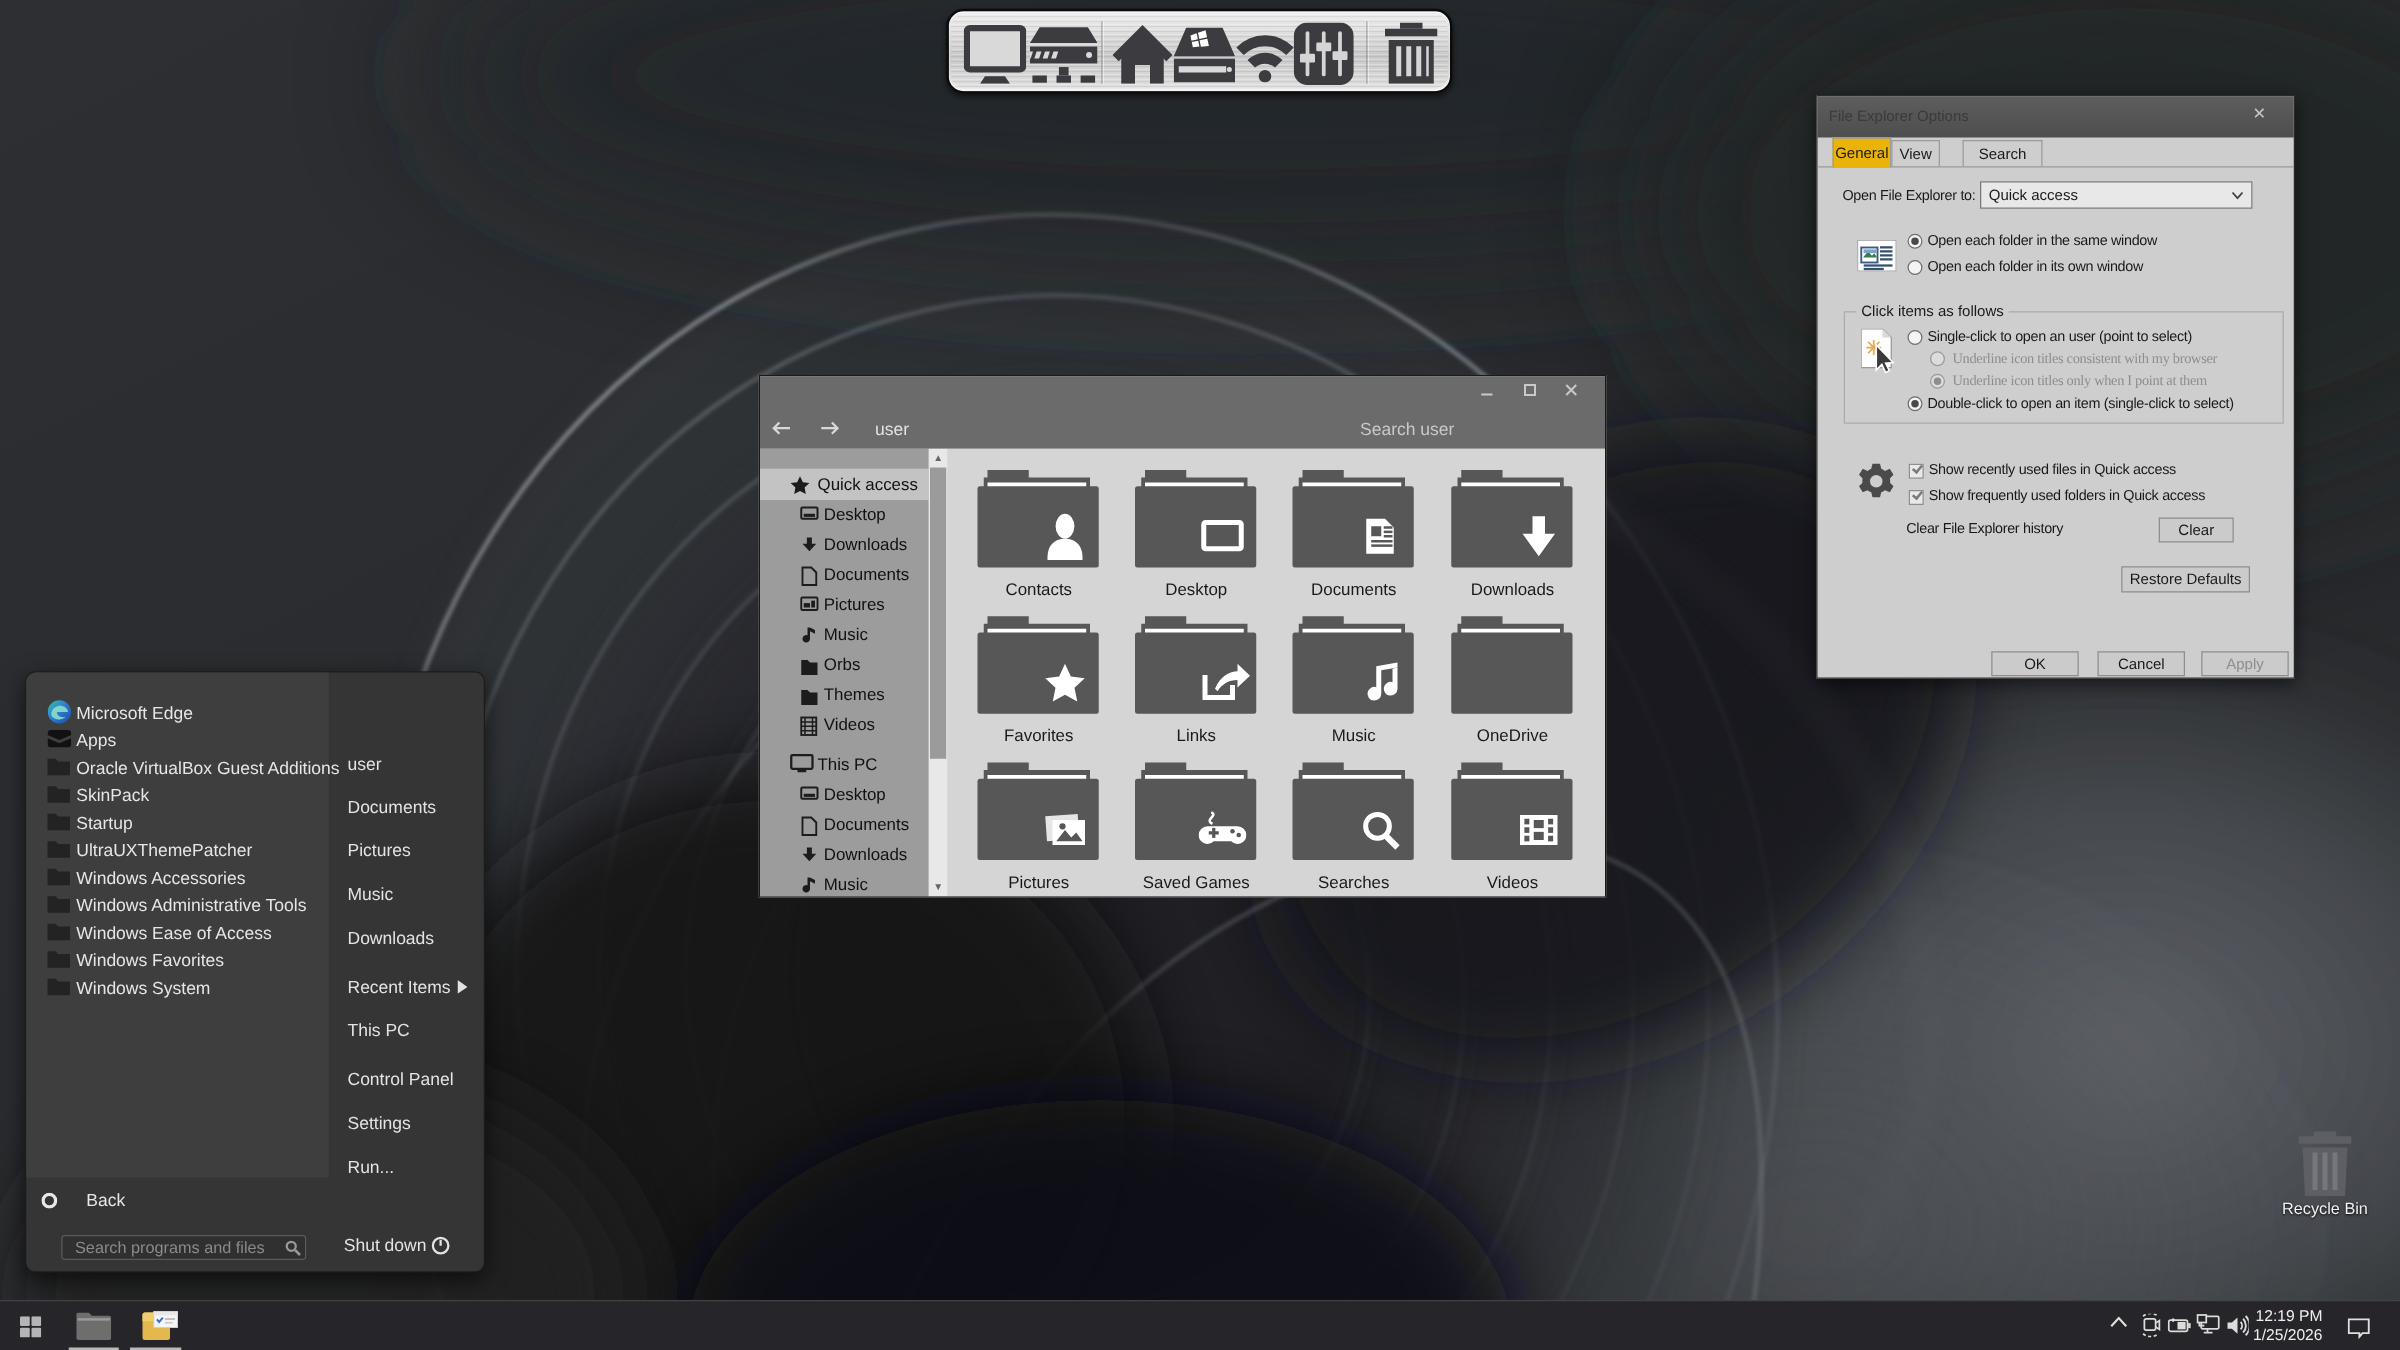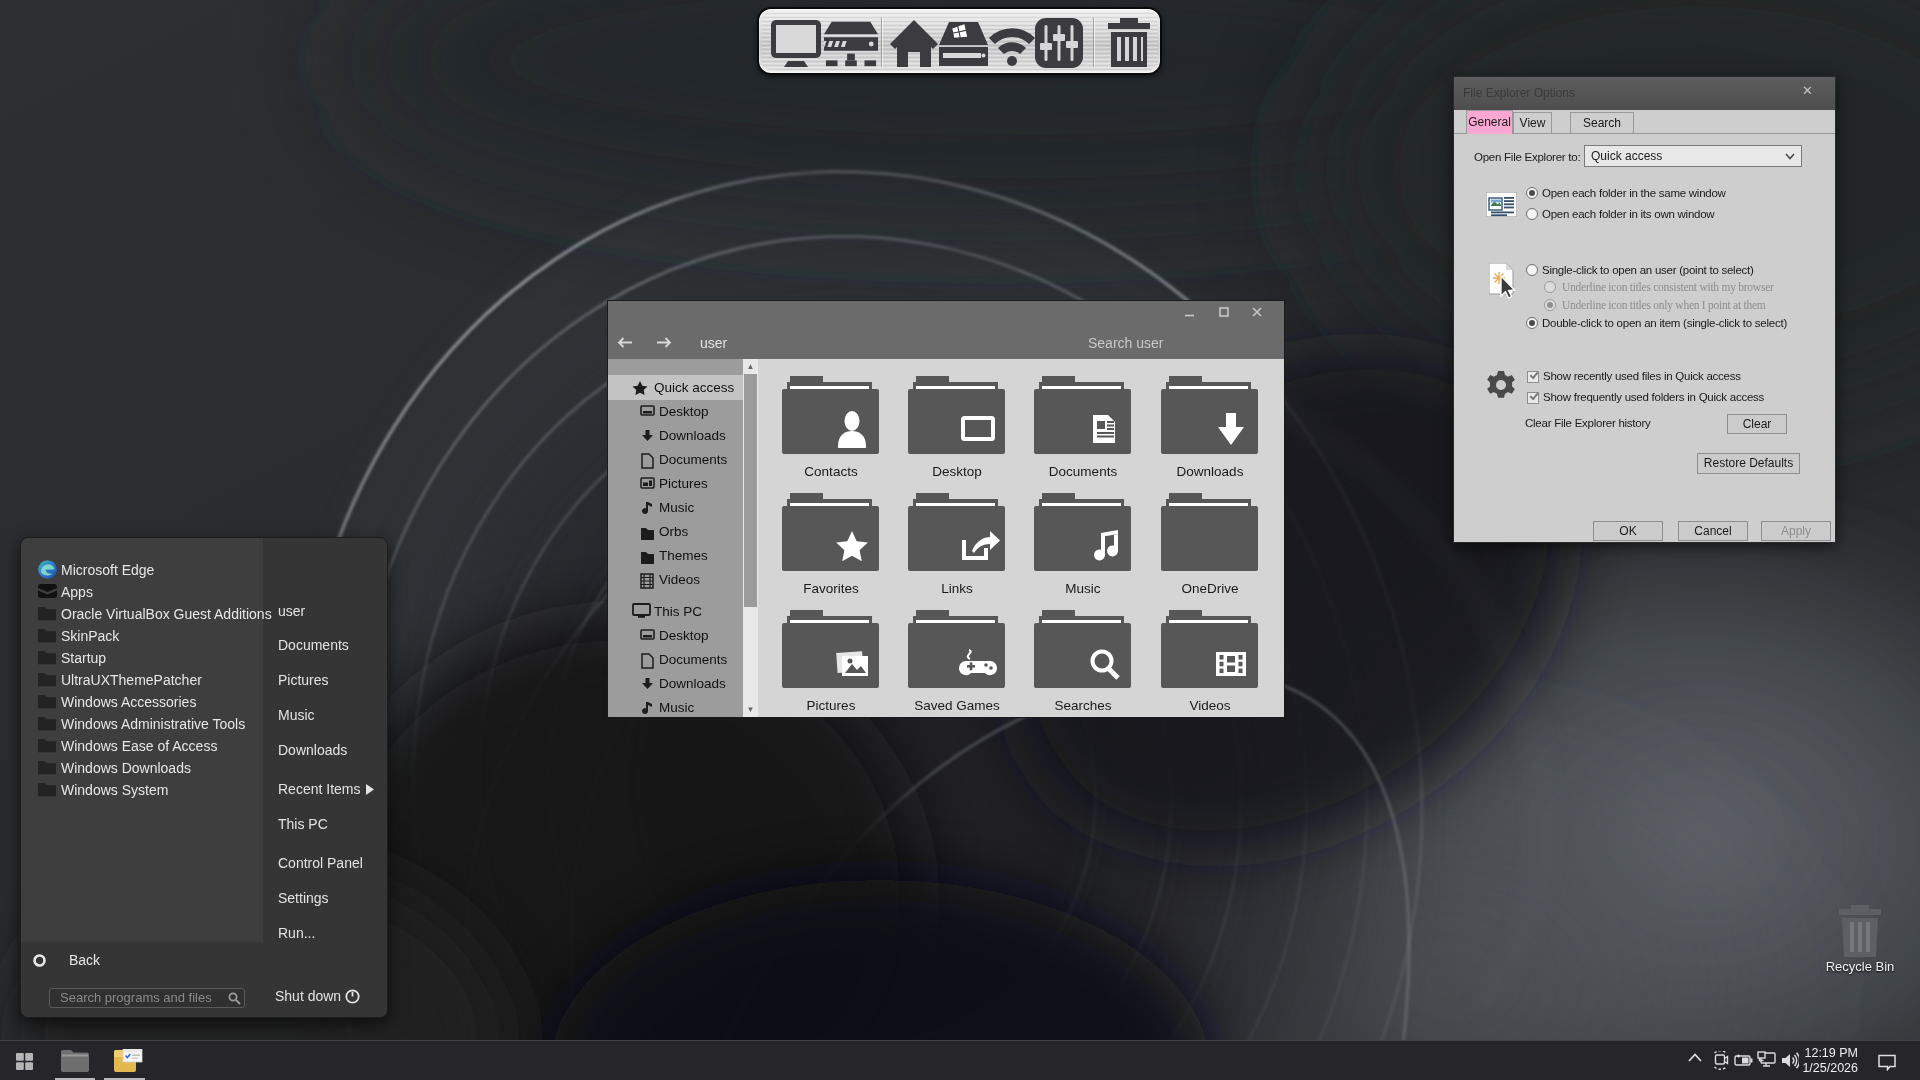--- a/index.html
+++ b/index.html
@@ -22,21 +22,21 @@
 #expl .scroll { position:absolute; left:135px; top:58px; width:15px; bottom:0; background:#e8e8e8; }
 #expl .thumb { position:absolute; left:1px; top:15px; width:13px; height:233px; background:#9b9b9b; }
 #expl .sarr { position:absolute; left:0; width:15px; height:15px; color:#666; font-size:8px; text-align:center; line-height:15px; }
 #expl .main { position:absolute; left:150px; top:58px; right:0; bottom:0; background:#d5d5d5; }
 
 #dlg { position:absolute; left:1453px; top:76px; width:383px; height:467px; background:#cecece; border:1px solid #2a2a2a; box-shadow:0 4px 14px rgba(0,0,0,.55); }
 #dlg .cap { position:absolute; left:0; top:0; right:0; height:33px; background:linear-gradient(180deg,#5d5d5d,#4e4e4e);padding-left:44px; }
 #dlg .cap .t { position:absolute; left:9px; top:9px; font-size:12px; color:#3a3a3a; }
 #dlg .cap .x { position:absolute; right:22px; top:6px; font-size:13px; color:#c4c4c4; }
 #dlg .tab { position:absolute; top:35px; height:21px; font-size:12px; color:#1a1a1a; text-align:center; line-height:21px; background:#cecece; border:1px solid #9a9a9a; border-bottom:none; }
-#dlg .tabsel { top:33px; height:24px; background:#f9a8d4; z-index:2; line-height:23px; }
+#dlg .tabsel { top:33px; height:24px; background:#eab308; z-index:2; line-height:23px; }
 #dlg .body { position:absolute; left:0; top:56px; right:0; bottom:0; border-top:1px solid #9a9a9a; }
 #dlg .grp { position:absolute; left:21px; width:352px; border:1px solid #ababab; }
 #dlg .grp .gl { position:absolute; left:9px; top:-8px; background:#cecece; padding:0 4px; font-size:12px; color:#1a1a1a; }
 #dlg .txt { position:absolute; font-size:11.5px; letter-spacing:-0.25px; color:#1a1a1a; white-space:nowrap; }
 #dlg .gtxt { position:absolute; font-size:11.5px; letter-spacing:-0.25px; color:#8e8e8e; white-space:nowrap;font-family:Liberation Serif, serif; }
 .radio { position:absolute; width:12px; height:12px; border-radius:50%; border:1px solid #6e6e6e; background:#f4f4f4; }
 .radio.on::after { content:""; position:absolute; left:2px; top:2px; width:6px; height:6px; border-radius:50%; background:#4a4a4a; }
 .radio.gray { border-color:#9a9a9a; background:#dcdcdc; }
 .radio.gray.on::after { background:#8e8e8e; }
 .chk { position:absolute; width:12px; height:12px; border:1px solid #8e8e8e; background:#e9e9e9; }
@@ -416,20 +416,23 @@
         <rect x="18" y="11.4" width="10" height="1.8"></rect>
         <rect x="18" y="14.6" width="10" height="1.8"></rect>
         <rect x="5" y="19.5" width="23" height="1.8"></rect>
         <rect x="5" y="22.3" width="16" height="1.8"></rect>
       </g>
 </svg>
 <div class="radio on" style="left:72px;top:110px"></div>
     <div class="txt" style="left:88px;top:110px">Open each folder in the same window</div>
 <div class="radio" style="left:72px;top:131px"></div>
     <div class="txt" style="left:88px;top:131px">Open each folder in its own window</div>
+<div class="grp" style="top:172px;height:90px">
+      <span class="gl">Click items as follows</span>
+    </div>
 <svg class="abs" style="position:absolute;left:35px;top:186px" width="34" height="38" viewBox="0 0 34 38">
  <path d="M0 0 h17 l7 7 v24 h-24 Z" fill="#fdfdfd" stroke="#999" stroke-width="1"></path>
  <path d="M17 0 l7 7 h-7 Z" fill="#d8d8d8"></path>
  <g stroke="#e8a33d" stroke-width="1.4" opacity="0.9">
         <path d="M10 9 v12 M4 15 h12 M5.5 10.5 l9 9 M14.5 10.5 l-9 9"></path>
       </g>
  <path d="M12 13 L12 33 L16.5 28.5 L19.5 35 L22.5 33.5 L19.5 27.5 L25.5 27 Z" fill="#3a3a3a" stroke="#fff" stroke-width="1.3"></path>
 </svg>
 <div class="radio" style="left:72px;top:187px"></div>
     <div class="txt" style="left:88px;top:187px">Single-click to open an user (point to select)</div>
@@ -487,21 +490,21 @@
 </svg>
 <div class="litem" style="top:21px">Microsoft Edge</div>
 <div class="litem" style="top:43px">Apps</div>
 <div class="litem" style="top:65px">Oracle VirtualBox Guest Additions</div>
 <div class="litem" style="top:87px">SkinPack</div>
 <div class="litem" style="top:109px">Startup</div>
 <div class="litem" style="top:131px">UltraUXThemePatcher</div>
 <div class="litem" style="top:153px">Windows Accessories</div>
 <div class="litem" style="top:175px">Windows Administrative Tools</div>
 <div class="litem" style="top:197px">Windows Ease of Access</div>
-<div class="litem" style="top:219px">Windows Downloads</div>
+<div class="litem" style="top:219px">Windows Favorites</div>
 <div class="litem" style="top:241px">Windows System</div>
 <div class="ritem" style="top:62px">user</div>
 <div class="ritem" style="top:96px">Documents</div>
 <div class="ritem" style="top:131px">Pictures</div>
 <div class="ritem" style="top:166px">Music</div>
 <div class="ritem" style="top:201px">Downloads</div>
 <div class="ritem" style="top:240px">Recent Items</div>
 <svg class="abs" style="left:345px;top:246px" width="8" height="11" viewBox="0 0 8 11" fill="#e3e3e3">
       <path d="M0 0 L8 5.5 L0 11 Z"></path>
     </svg>

